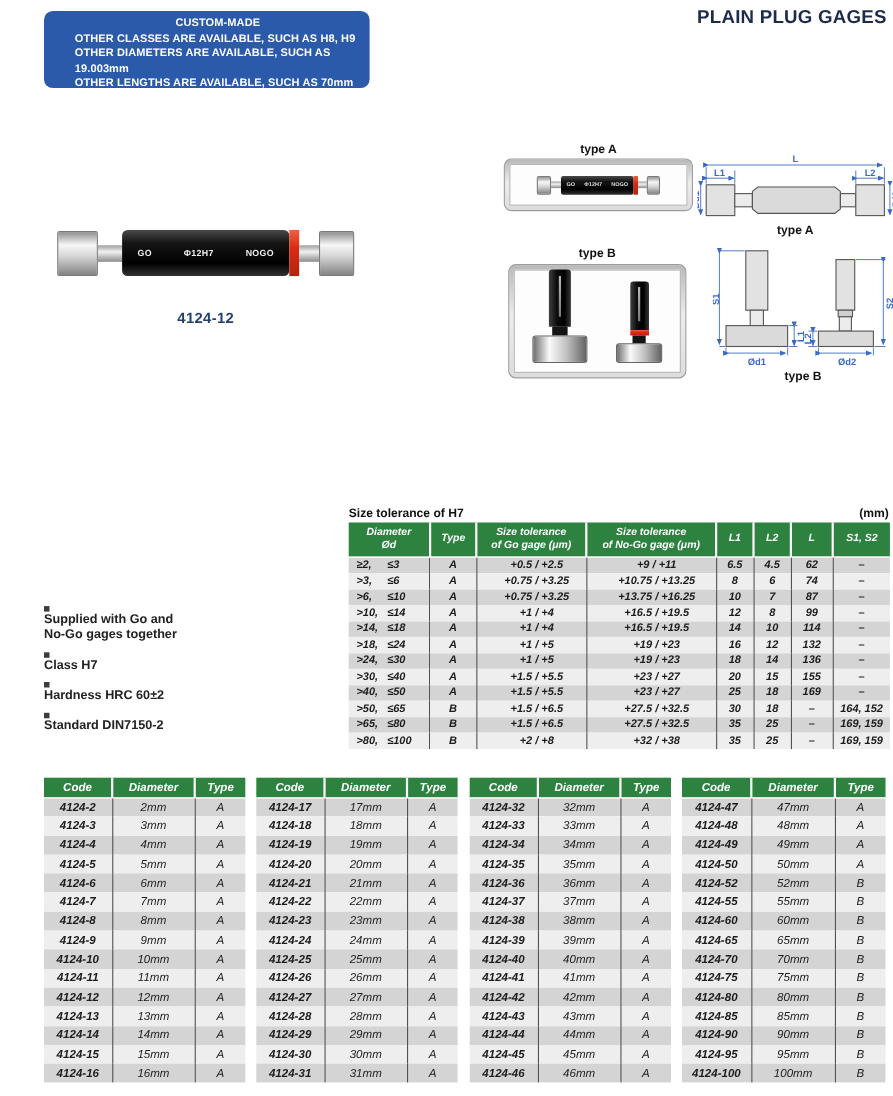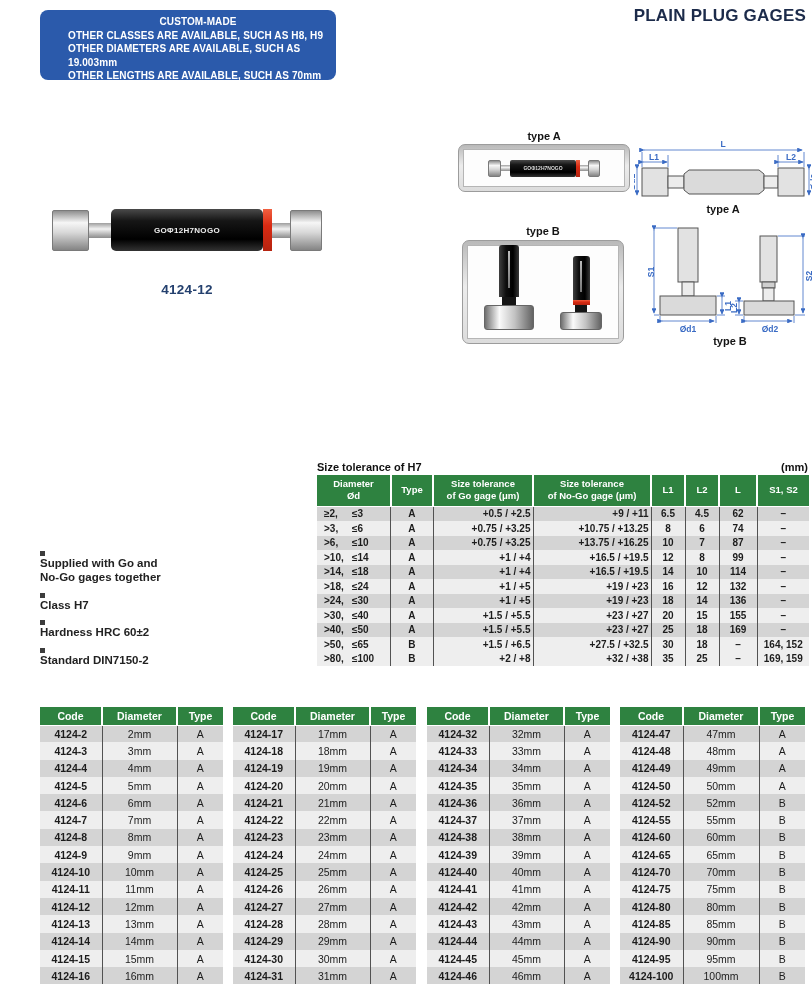--- a/index.html
+++ b/index.html
@@ -19,21 +19,21 @@
 
   
   #product-photo { position:absolute; left:52px; top:198px; width:270px; height:64px;
     display:flex; align-items:center; }
   .cap { background:linear-gradient(180deg,#8f8f8f,#f6f6f6 30%,#d8d8d8 55%,#848484);
     border:1px solid #7a7a7a; border-radius:2px; }
   .shaft { background:linear-gradient(180deg,#9e9e9e,#f2f2f2 40%,#b5b5b5 75%,#8c8c8c); }
   .cap-l { width:37px; height:41px; }
   .shaft-l { width:22px; height:15px; }
   .handle { background:linear-gradient(180deg,#4a4a4a,#161616 28%,#000 72%,#333);
-    border-radius:5px; display:flex; align-items:center; justify-content:center; }
+    border-radius:5px; display:flex; align-items:center; justify-content:space-between; }
   .handle-big { width:152px; height:42px; padding:0 14px; }
   .handle-big .mark { color:#efefef; font-size:8px; font-weight:700; letter-spacing:0.3px; }
   .redband { background:linear-gradient(180deg,#f06040,#d92a12 40%,#b52410); }
   .redband-big { width:9px; height:42px; }
   .shaft-r { width:18px; height:15px; }
   .cap-r { width:32px; height:41px; }
   #product-code { position:absolute; left:52px; top:282px; width:270px; text-align:center;
     font-size:13.5px; font-weight:700; color:#24406e; letter-spacing:0.3px; }
 
   
@@ -76,32 +76,32 @@
   
   #features-list { position:absolute; left:40px; top:546px; width:245px; list-style:none; }
   .feature-item { display:flex; margin-bottom:3px;flex-direction:column; }
   .bullet { flex:0 0 auto; width:5px; height:5px; background:#3c3c3c; margin:5px 8px 0 0; }
   .feature-text { font-size:11.5px; font-weight:700; color:#222; line-height:1.25; white-space:pre-line; }
 
   
   #tol-title { position:absolute; left:317px; top:461px; font-size:11px; font-weight:700; color:#111; }
   #tol-unit { position:absolute; right:4px; top:461px; font-size:11px; font-weight:700; color:#111;padding-left:20px; }
   #tol-wrap { position:absolute; left:317px; top:475px; width:492px; }
-  table { border-collapse:collapse; table-layout:fixed; width:100%; }
+  table { border-collapse:collapse; table-layout:fixed; width:100%;font-style:italic; }
   .tol-th { background:#2e8240; color:#fff; font-size:9.5px; font-weight:700; text-align:center;
     vertical-align:middle; padding:3px 1px; border-right:2px solid #fff; border-bottom:1px solid #fff;
     white-space:pre-line; line-height:1.3; }
   th:last-child, td:last-child { border-right:none !important; }
   .tol-td { font-size:10px; font-weight:700; color:#1c1c1c; height:14.5px;
     border-right:1px solid #525252; padding:0 2px; vertical-align:middle; }
   tr.odd td { background:#d4d4d4; } tr.even td { background:#eeeeee; }
   .td-diam { display:flex; align-items:center; height:14.5px; padding-left:7px; border-right:1px solid #525252; }
   .td-diam .d1 { width:28px; text-align:left; } .td-diam .d2 { text-align:left; }
   .td-type, .td-num, .td-s { text-align:center; }
-  .td-go, .td-nogo { text-align:right; padding-left:12px; }
+  .td-go, .td-nogo { text-align:center; padding-left:12px; }
 
   
   .code-table-wrap { position:absolute; top:707px; width:183px;border-radius:17px; }
   #ct-0 { left:40px; } #ct-1 { left:233px; } #ct-2 { left:427px; } #ct-3 { left:620px; width:185px; }
   .ct-th { background:#2e8240; color:#fff; font-size:10.5px; font-weight:700; text-align:center;
     height:18px; vertical-align:middle; border-right:2px solid #fff; border-bottom:1px solid #fff; }
   .ct-td { font-size:10.5px; color:#1c1c1c; text-align:center; height:17.3px;
     vertical-align:middle; border-right:1px solid #525252; }
   .ct-code { font-weight:700; }
 </style>
@@ -412,20 +412,33 @@
               <span class="d2">≤65</span>
             </td>
             <td class="tol-td td-type">B</td>
             <td class="tol-td td-go">+1.5 / +6.5</td>
             <td class="tol-td td-nogo">+27.5 / +32.5</td>
             <td class="tol-td td-num">30</td>
             <td class="tol-td td-num">18</td>
             <td class="tol-td td-num">–</td>
             <td class="tol-td td-s">164, 152</td>
           </tr>
+          <tr class="odd">
+            <td class="tol-td td-diam">
+              <span class="d1">&gt;65,</span>
+              <span class="d2">≤80</span>
+            </td>
+            <td class="tol-td td-type">B</td>
+            <td class="tol-td td-go">+1.5 / +6.5</td>
+            <td class="tol-td td-nogo">+27.5 / +32.5</td>
+            <td class="tol-td td-num">35</td>
+            <td class="tol-td td-num">25</td>
+            <td class="tol-td td-num">–</td>
+            <td class="tol-td td-s">169, 159</td>
+          </tr>
           <tr class="even">
             <td class="tol-td td-diam">
               <span class="d1">&gt;80,</span>
               <span class="d2">≤100</span>
             </td>
             <td class="tol-td td-type">B</td>
             <td class="tol-td td-go">+2 / +8</td>
             <td class="tol-td td-nogo">+32 / +38</td>
             <td class="tol-td td-num">35</td>
             <td class="tol-td td-num">25</td>

